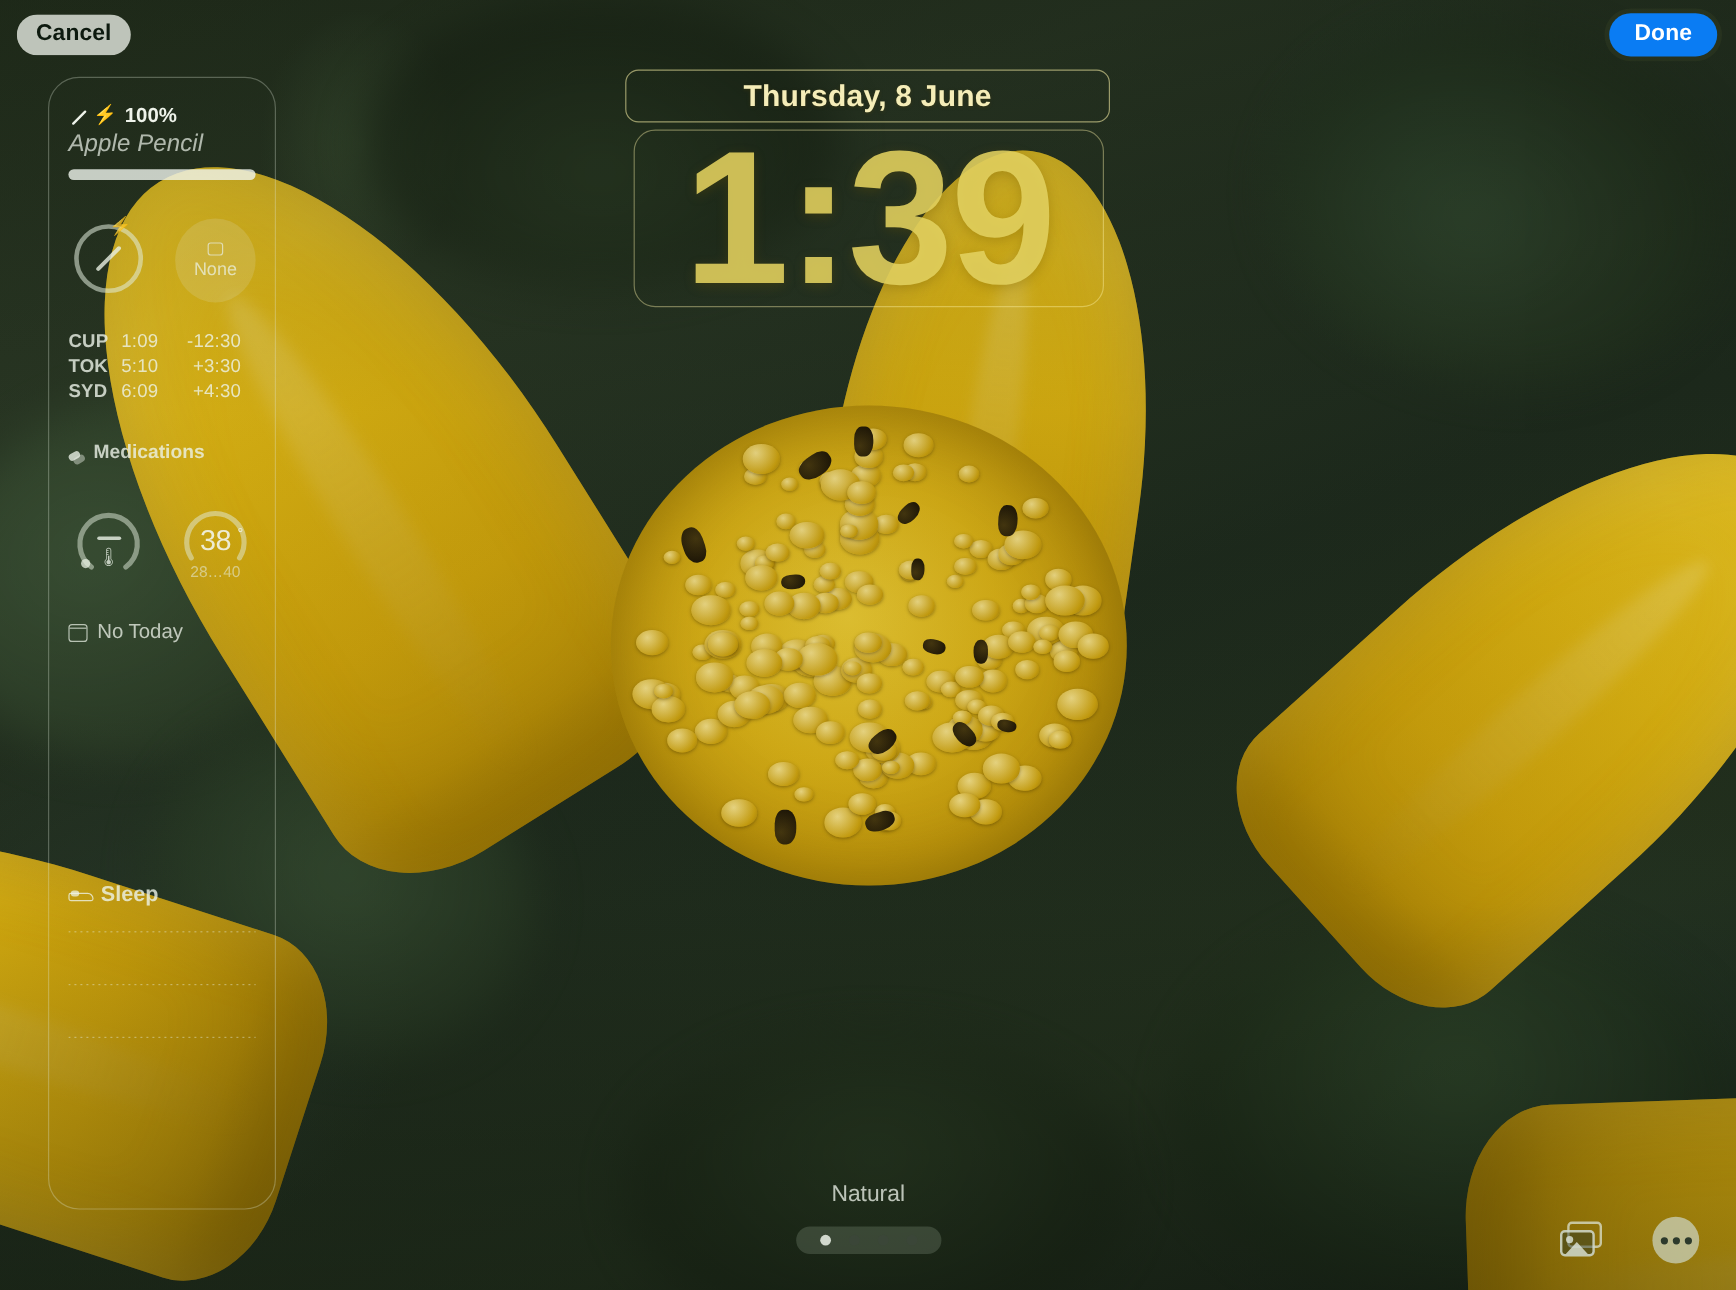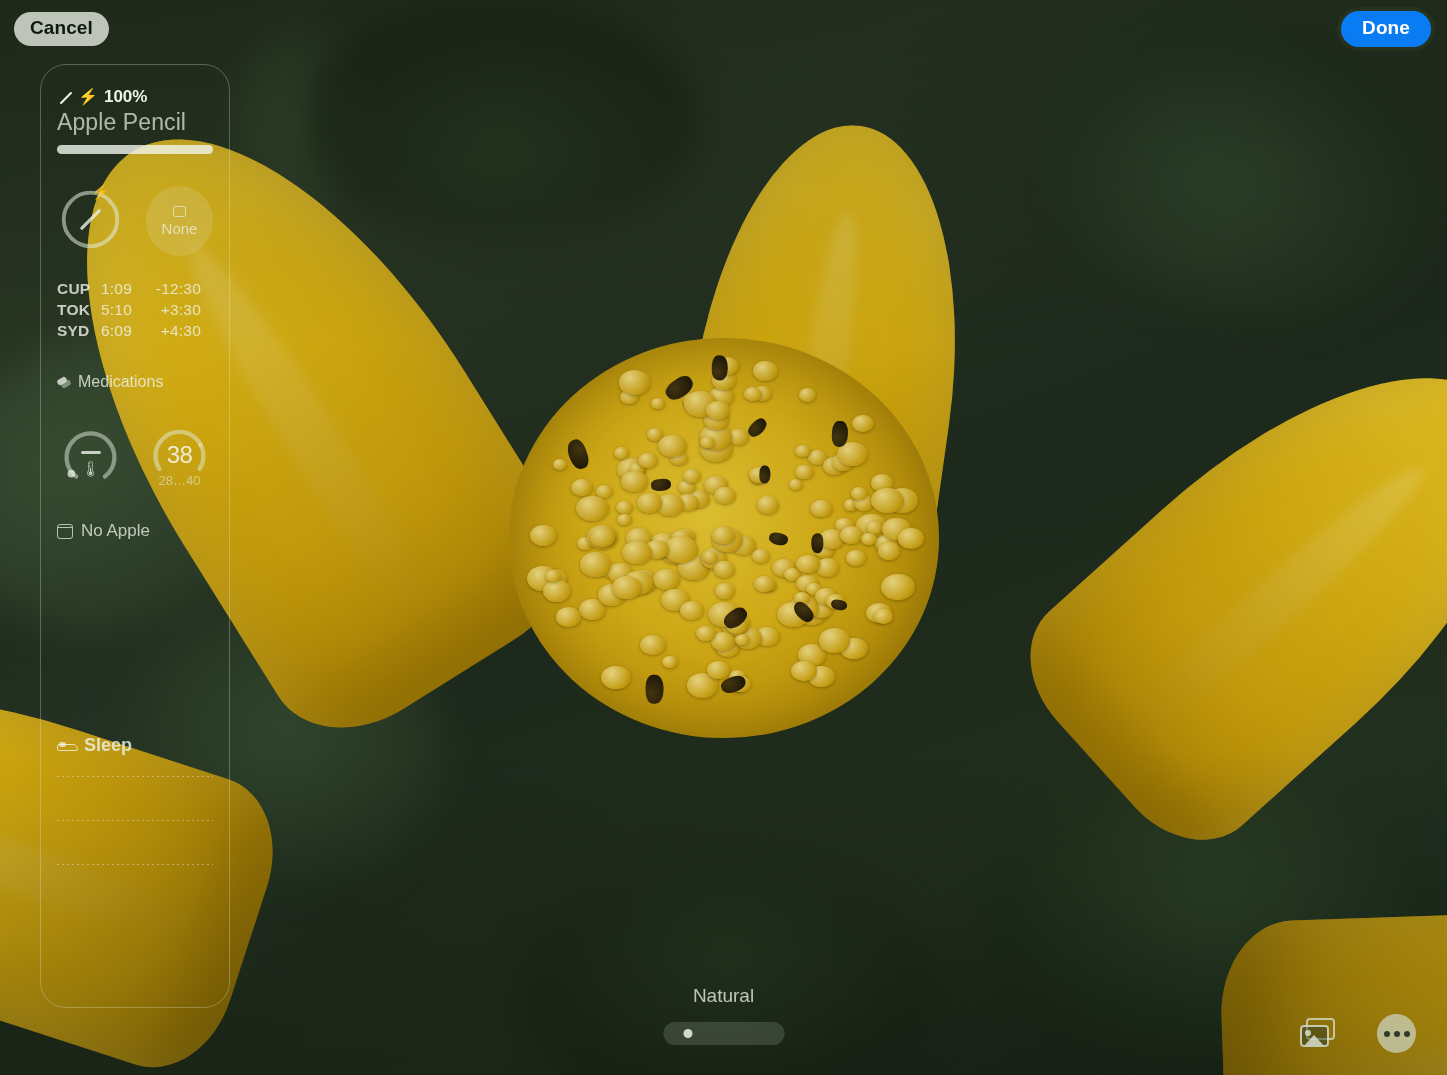--- a/index.html
+++ b/index.html
@@ -127,21 +127,21 @@
   
   .pencil-row { display: flex; align-items: center; gap: 6px;
     font-size: 17px; font-weight: 700; color: #eef3ea; margin-top: 4px; }
   .pencil-icon { display:inline-block; width: 15px; height: 15px; position: relative; }
   .pencil-icon::before {
     content:""; position:absolute; left: 1px; top: 7px;
     width: 16px; height: 2px; background: #eef3ea;
     transform: rotate(-45deg); border-radius: 1px;
   }
   .bolt { font-size: 16px; line-height: 1; }
-  .pencil-name { font-size: 23px; color: rgba(232,238,228,.72); margin-top: 2px; letter-spacing: .1px; }
+  .pencil-name { font-size: 20px; color: rgba(232,238,228,.72); margin-top: 2px; letter-spacing: .1px; font-style: italic; }
   .battery-bar { margin-top: 9px; height: 9px; border-radius: 5px;
     background: rgba(240,245,238,.80); width: 100%; }
 
   
   .circle-row { display: flex; gap: 22px; margin-top: 32px; align-items: flex-start; }
   .ring-widget { width: 70px; height: 70px; position: relative; }
   .ring-widget svg { position: absolute; inset: 0; }
   .ring-bolt { position: absolute; left: 34px; top: -3px; font-size: 15px;
     color: rgba(232,238,226,.75); }
   .none-widget {
@@ -157,22 +157,22 @@
   
   .clock-list { margin-top: 22px; }
   .clock-row { display: flex; font-size: 15.5px; line-height: 21px;
     color: rgba(238,244,234,.80); letter-spacing: .2px; }
   .clock-row .cc  { width: 44px; font-weight: 600; }
   .clock-row .ct  { width: 42px; text-align: left; }
   .clock-row .co  { width: 58px; text-align: right; }
 
   
   .med-block { margin-top: 32px; }
-  .med-head { display: flex; align-items: center; gap: 6px;
-    font-size: 16px; font-weight: 400; color: rgba(236,242,232,.80); }
+  .med-head { display: flex; align-items: flex-end; gap: 6px;
+    font-size: 16px; font-weight: 700; color: rgba(236,242,232,.80); }
   .pill-icon { width: 15px; height: 11px; position: relative; }
   .pill-icon::before, .pill-icon::after {
     content:""; position:absolute; width: 10px; height: 6px; border-radius: 3px;
     background: rgba(236,242,232,.78); }
   .pill-icon::before { left: 0; top: 1px; transform: rotate(-30deg); }
   .pill-icon::after  { left: 4px; top: 4px; transform: rotate(-30deg); opacity: .55; }
   .med-body { font-size: 16.5px; line-height: 20px; margin-top: 3px;
     color: rgba(234,240,230,.72); }
 
   
@@ -478,20 +478,26 @@
           <div class="seed" style="width: 21.4339px; height: 13.289px; left: 238.841px; top: 83.6926px; transform: rotate(-45deg);"></div>
           <div class="seed" style="width: 29.2998px; height: 18.1659px; left: 131.362px; top: 342.902px; transform: rotate(-90deg);"></div>
         </div>
     </div>
   </div>
   <div class="scrim"></div>
 
   <div class="cancel-btn">Cancel</div>
   <div class="done-btn">Done</div>
 
+  <div class="date-chip">
+    <div class="date-text">Thursday, 8 June</div>
+  </div>
+  <div class="clock-chip">
+    <div class="clock-text">1:39</div>
+  </div>
 
   <div class="widget-panel">
 
     <div>
       <div class="pencil-row">
         <span class="pencil-icon"></span>
         <span class="bolt">⚡</span>
         <span>100%</span>
       </div>
       <div class="pencil-name">Apple Pencil</div>
@@ -551,21 +557,21 @@
           <path d="M14 50 A 25 25 0 1 1 56 50" fill="none" stroke="rgba(226,236,220,.50)" stroke-width="4.5" stroke-linecap="round"></path>
         </svg>
         <span class="gauge-val">38</span>
         <span class="gauge-deg">°</span>
         <span class="gauge-range">28…40</span>
       </div>
     </div>
 
     <div class="events-row">
       <span class="cal-icon"></span>
-      <span>No Apple</span>
+      <span>No Today</span>
     </div>
 
     <div class="sleep-block">
       <div class="sleep-head">
         <span class="bed-icon"></span>
         <span>Sleep</span>
       </div>
       <div class="dotrow"></div>
       <div class="dotrow"></div>
       <div class="dotrow"></div>

